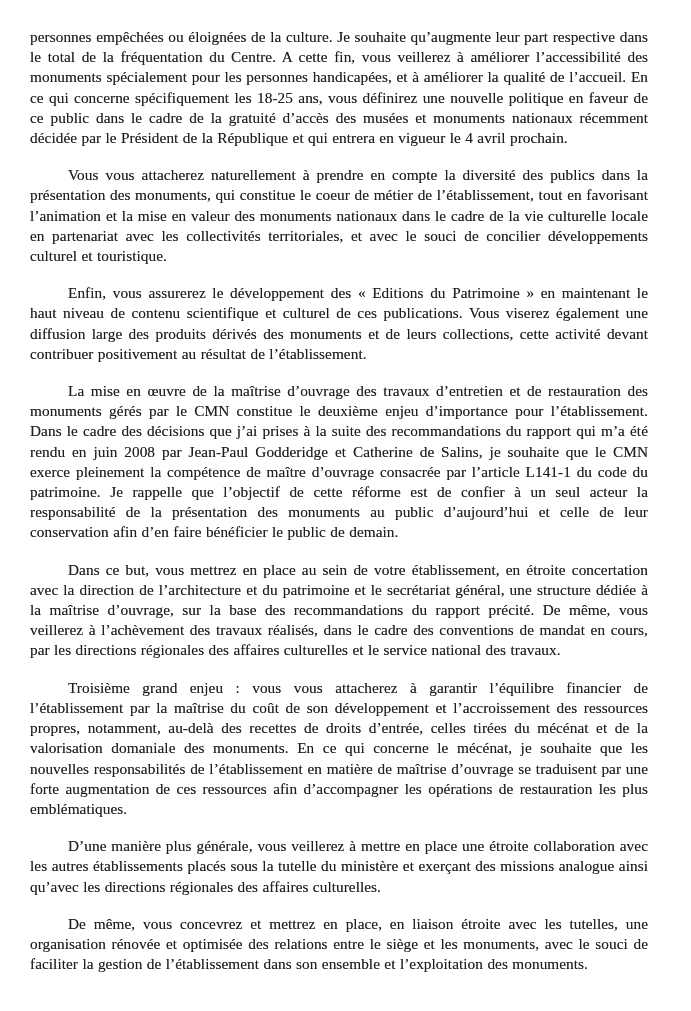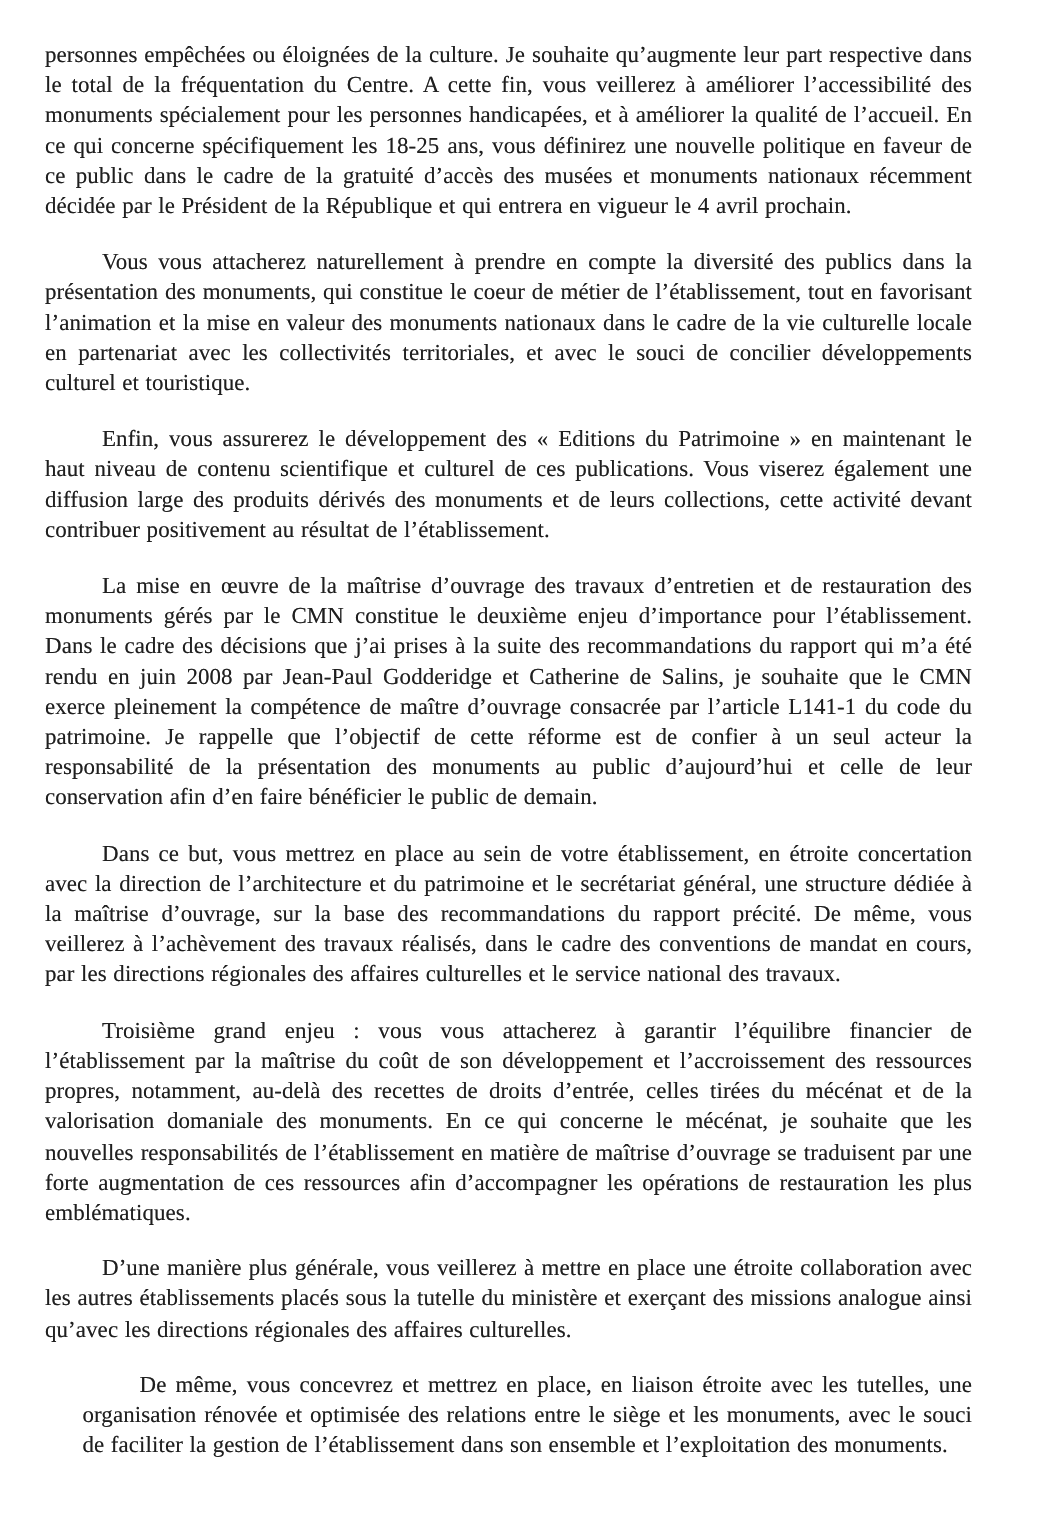--- a/index.html
+++ b/index.html
@@ -30,21 +30,20 @@
     text-align: justify;
     text-indent: 38px;
     letter-spacing: 0.05px;
     word-spacing: 0.5px;
   }
   .doc-body p.no-indent {
     text-indent: 0;
   }
   .doc-body p:last-child {
     margin-bottom: 0;
-    margin-left: 25px;
   }
 </style>
 </head>
 <body>
 
 <div class="page">
   <div class="doc-body">
     <p class="no-indent">personnes empêchées ou éloignées de la culture. Je souhaite qu’augmente leur part respective dans le total de la fréquentation du Centre. A cette fin, vous veillerez à améliorer l’accessibilité des monuments spécialement pour les personnes handicapées, et à améliorer la qualité de l’accueil. En ce qui concerne spécifiquement les 18-25 ans, vous définirez une nouvelle politique en faveur de ce public dans le cadre de la gratuité d’accès des musées et monuments nationaux récemment décidée par le Président de la République et qui entrera en vigueur le 4 avril prochain.</p>
     <p>Vous vous attacherez naturellement à prendre en compte la diversité des publics dans la présentation des monuments, qui constitue le coeur de métier de l’établissement, tout en favorisant l’animation et la mise en valeur des monuments nationaux dans le cadre de la vie culturelle locale en partenariat avec les collectivités territoriales, et avec le souci de concilier développements culturel et touristique.</p>
     <p>Enfin, vous assurerez le développement des « Editions du Patrimoine » en maintenant le haut niveau de contenu scientifique et culturel de ces publications. Vous viserez également une diffusion large des produits dérivés des monuments et de leurs collections, cette activité devant contribuer positivement au résultat de l’établissement.</p>

